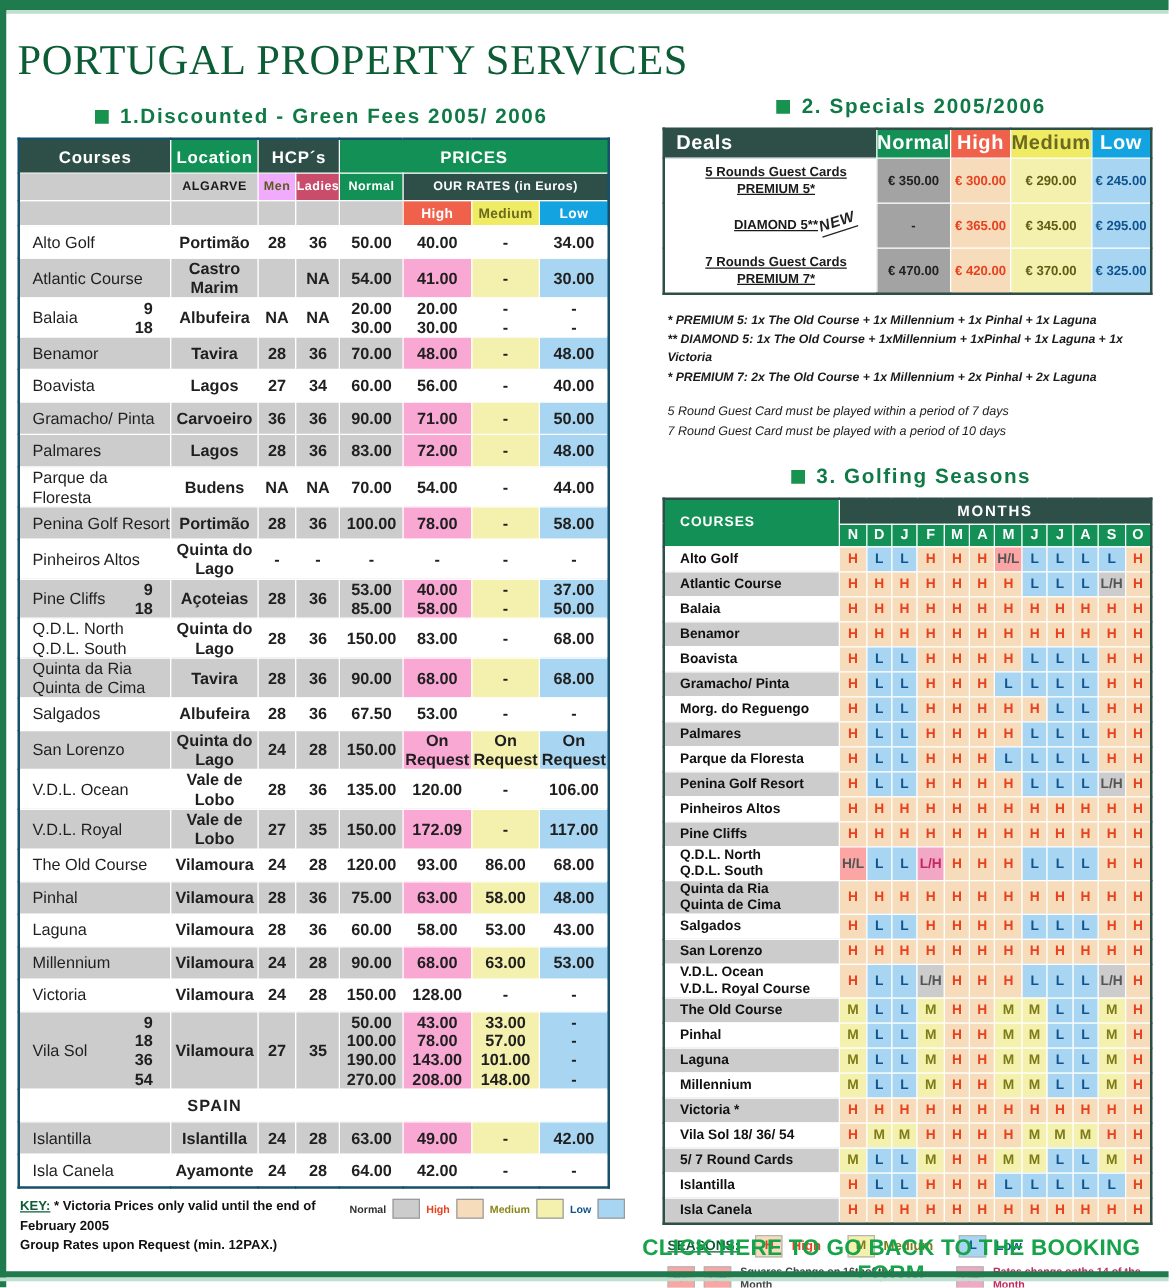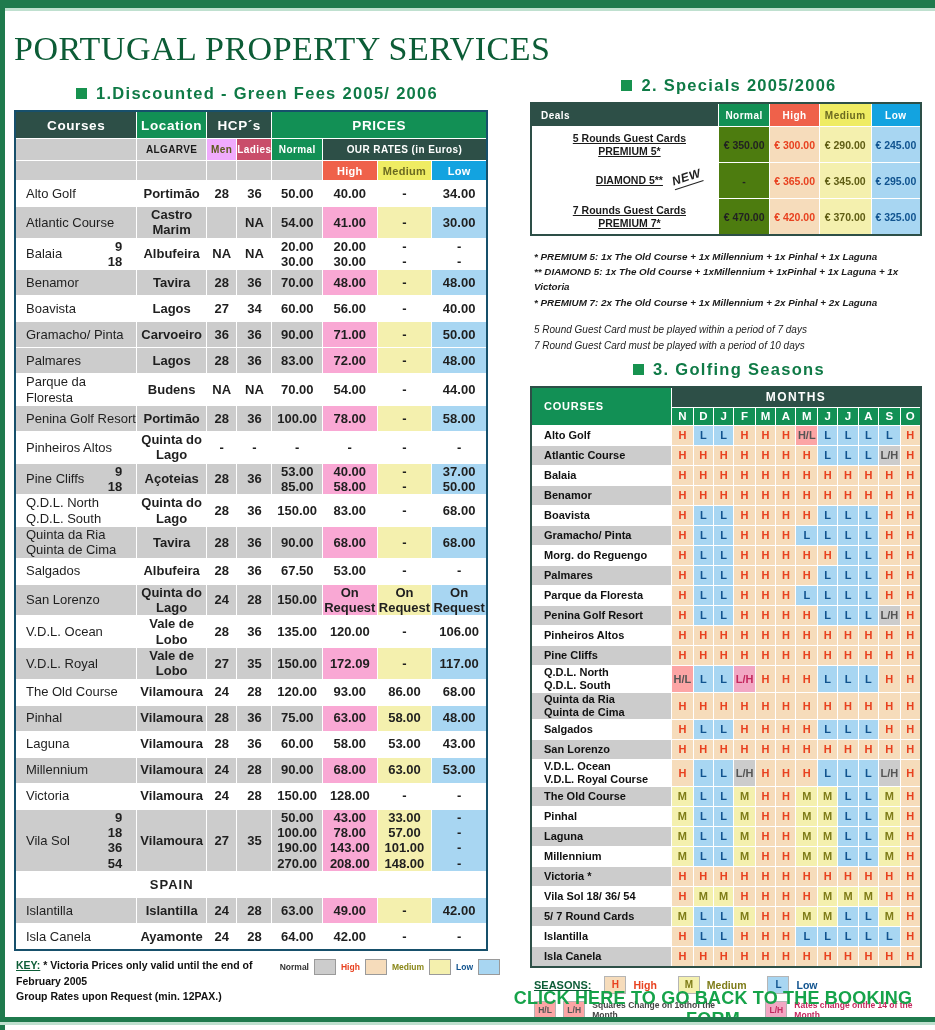--- a/index.html
+++ b/index.html
@@ -69,29 +69,29 @@
   .keyswatches{display:flex;align-items:center;gap:5px;margin-top:1px;}
   .keyswatches .lab{font-size:8.5px;font-weight:bold;}
   .sw{width:20px;height:14px;border:1px solid #9a9a9a;display:inline-block;}
 
   
   .right{position:absolute;left:528px;top:62px;width:400px;}
   .sect-title.r{margin-left:2px;}
 
   .specials{width:392px;border:2px solid #2d4f47;margin-left:2px;background:#fff;}
   .specials td{border:1px solid #ffffff;padding:0;text-align:center;}
-  .sp-hdr td{height:22px;font-size:10px;font-weight:bold;color:#fff;letter-spacing:.5px;}
+  .sp-hdr td{height:22px;font-size:16px;font-weight:bold;color:#fff;letter-spacing:.5px;}
   .sp-deals{background:#2d4f47;text-align:left!important;padding-left:9px!important;width:190px;}
   .sp-normal{background:#129055;width:52px;}
   .sp-high{background:#ef614a;width:50px;}
   .sp-med{background:#efec63;color:#6b6a20!important;width:52px;}
   .sp-low{background:#13a3e0;width:50px;}
   .specials tbody td{height:35px;font-size:10.5px;font-weight:bold;}
   .sp-name{text-align:center;padding-left:9px!important;font-size:13px;line-height:1.2;white-space:pre-line;position:relative;text-decoration:underline;}
-  .v-norm{background:#4d7c0f;color:#222;margin-top:13px;}
+  .v-norm{background:#a3a3a3;color:#222;margin-top:13px;}
   .v-high{background:#f6dcbb;color:#e8411f;}
   .v-med{background:#f4f0ae;color:#5f5d14;}
   .v-low{background:#a8d6f2;color:#10538f;}
   .newstamp{
     position:absolute;right:16px;top:7px;font-size:12px;font-weight:bold;
     color:#222;transform:rotate(-18deg);letter-spacing:.5px;
     border-bottom:1.5px solid #222;padding-bottom:1px;font-style:italic;
   }
 
   .notes{margin:13px 0 0 6px;font-size:9.8px;font-weight:bold;font-style:italic;line-height:1.55;color:#1b1b1b;}
@@ -496,21 +496,21 @@
   <div class="notes" id="specials-notes">
       <div>* PREMIUM 5: 1x The Old Course + 1x Millennium + 1x Pinhal + 1x Laguna</div>
       <div>** DIAMOND 5: 1x The Old Course + 1xMillennium + 1xPinhal + 1x Laguna + 1x Victoria</div>
       <div>* PREMIUM 7: 2x The Old Course + 1x Millennium + 2x Pinhal + 2x Laguna</div>
     </div>
   <div class="notes2" id="specials-notes2">
       <div>5 Round Guest Card must be played within a period of 7 days</div>
       <div>7 Round Guest Card must be played with a period of 10 days</div>
     </div>
 
-  <div class="sect-title r" style="margin-top:6px">
+  <div class="sect-title r" style="margin-top:18px">
     <span class="sq"></span>
     <span>3. Golfing Seasons</span>
   </div>
 
   <table class="seasons">
     <thead>
       <tr>
         <td class="se-courses" rowspan="2">COURSES</td>
         <td class="se-months" colspan="12">MONTHS</td>
       </tr>

